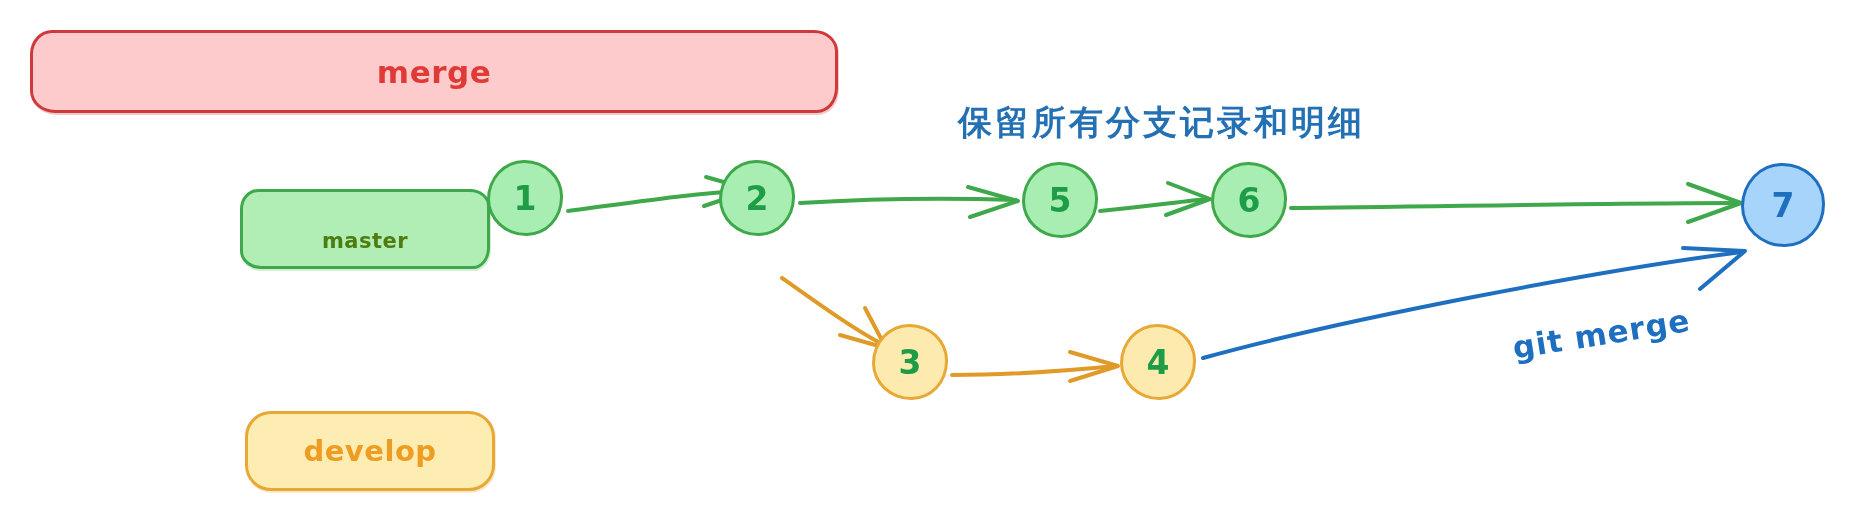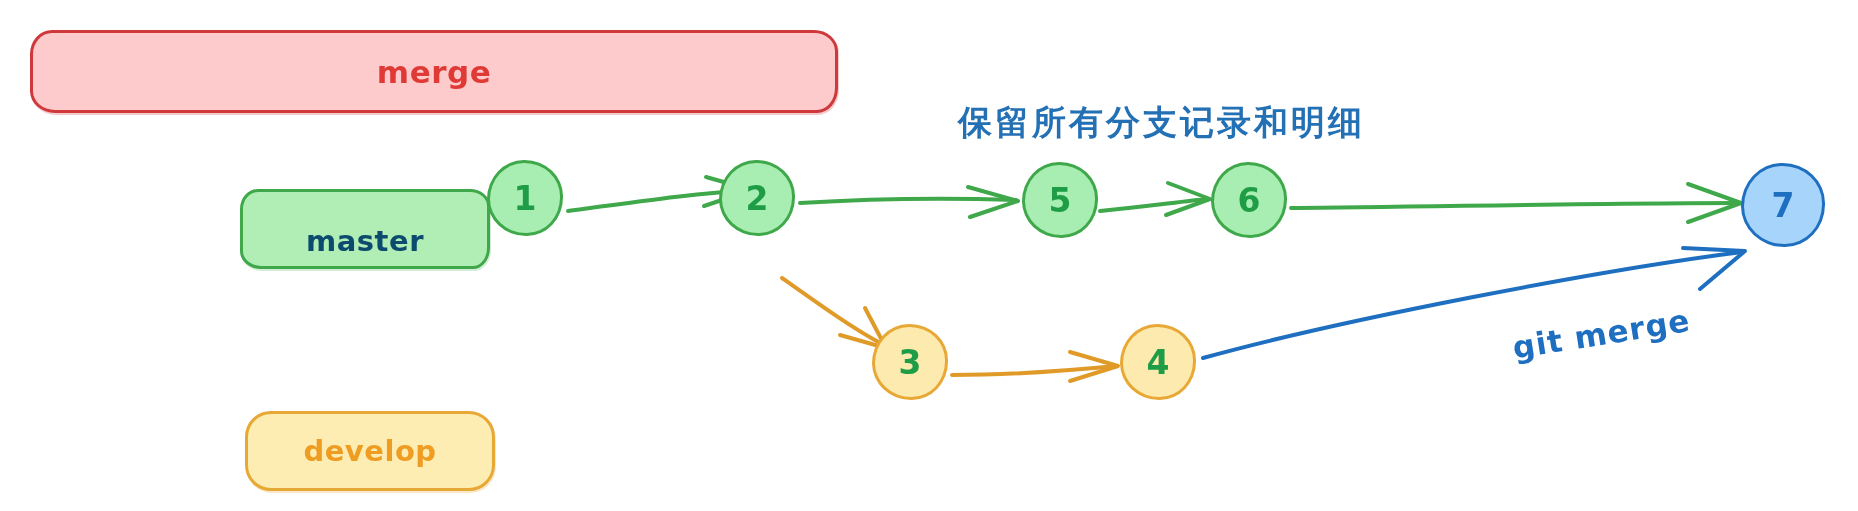--- a/index.html
+++ b/index.html
@@ -63,22 +63,22 @@
     left: 240px;
     top: 189px;
     width: 250px;
     height: 80px;
     background: #b0eeb6;
     border-width: 3px;
     border-color: #3fa84a;
     box-shadow: 1px 2px 0 rgba(63,168,74,0.22);
   }
   #master-box .box-label {
-    color: #0c4a6e;
-    font-size: 29px;
+    color: #4d7c0f;
+    font-size: 21px;
     margin-top: 24px;
   }
 
   #develop-box {
     left: 245px;
     top: 411px;
     width: 250px;
     height: 80px;
     background: #fdedb2;
     border-width: 3px;

